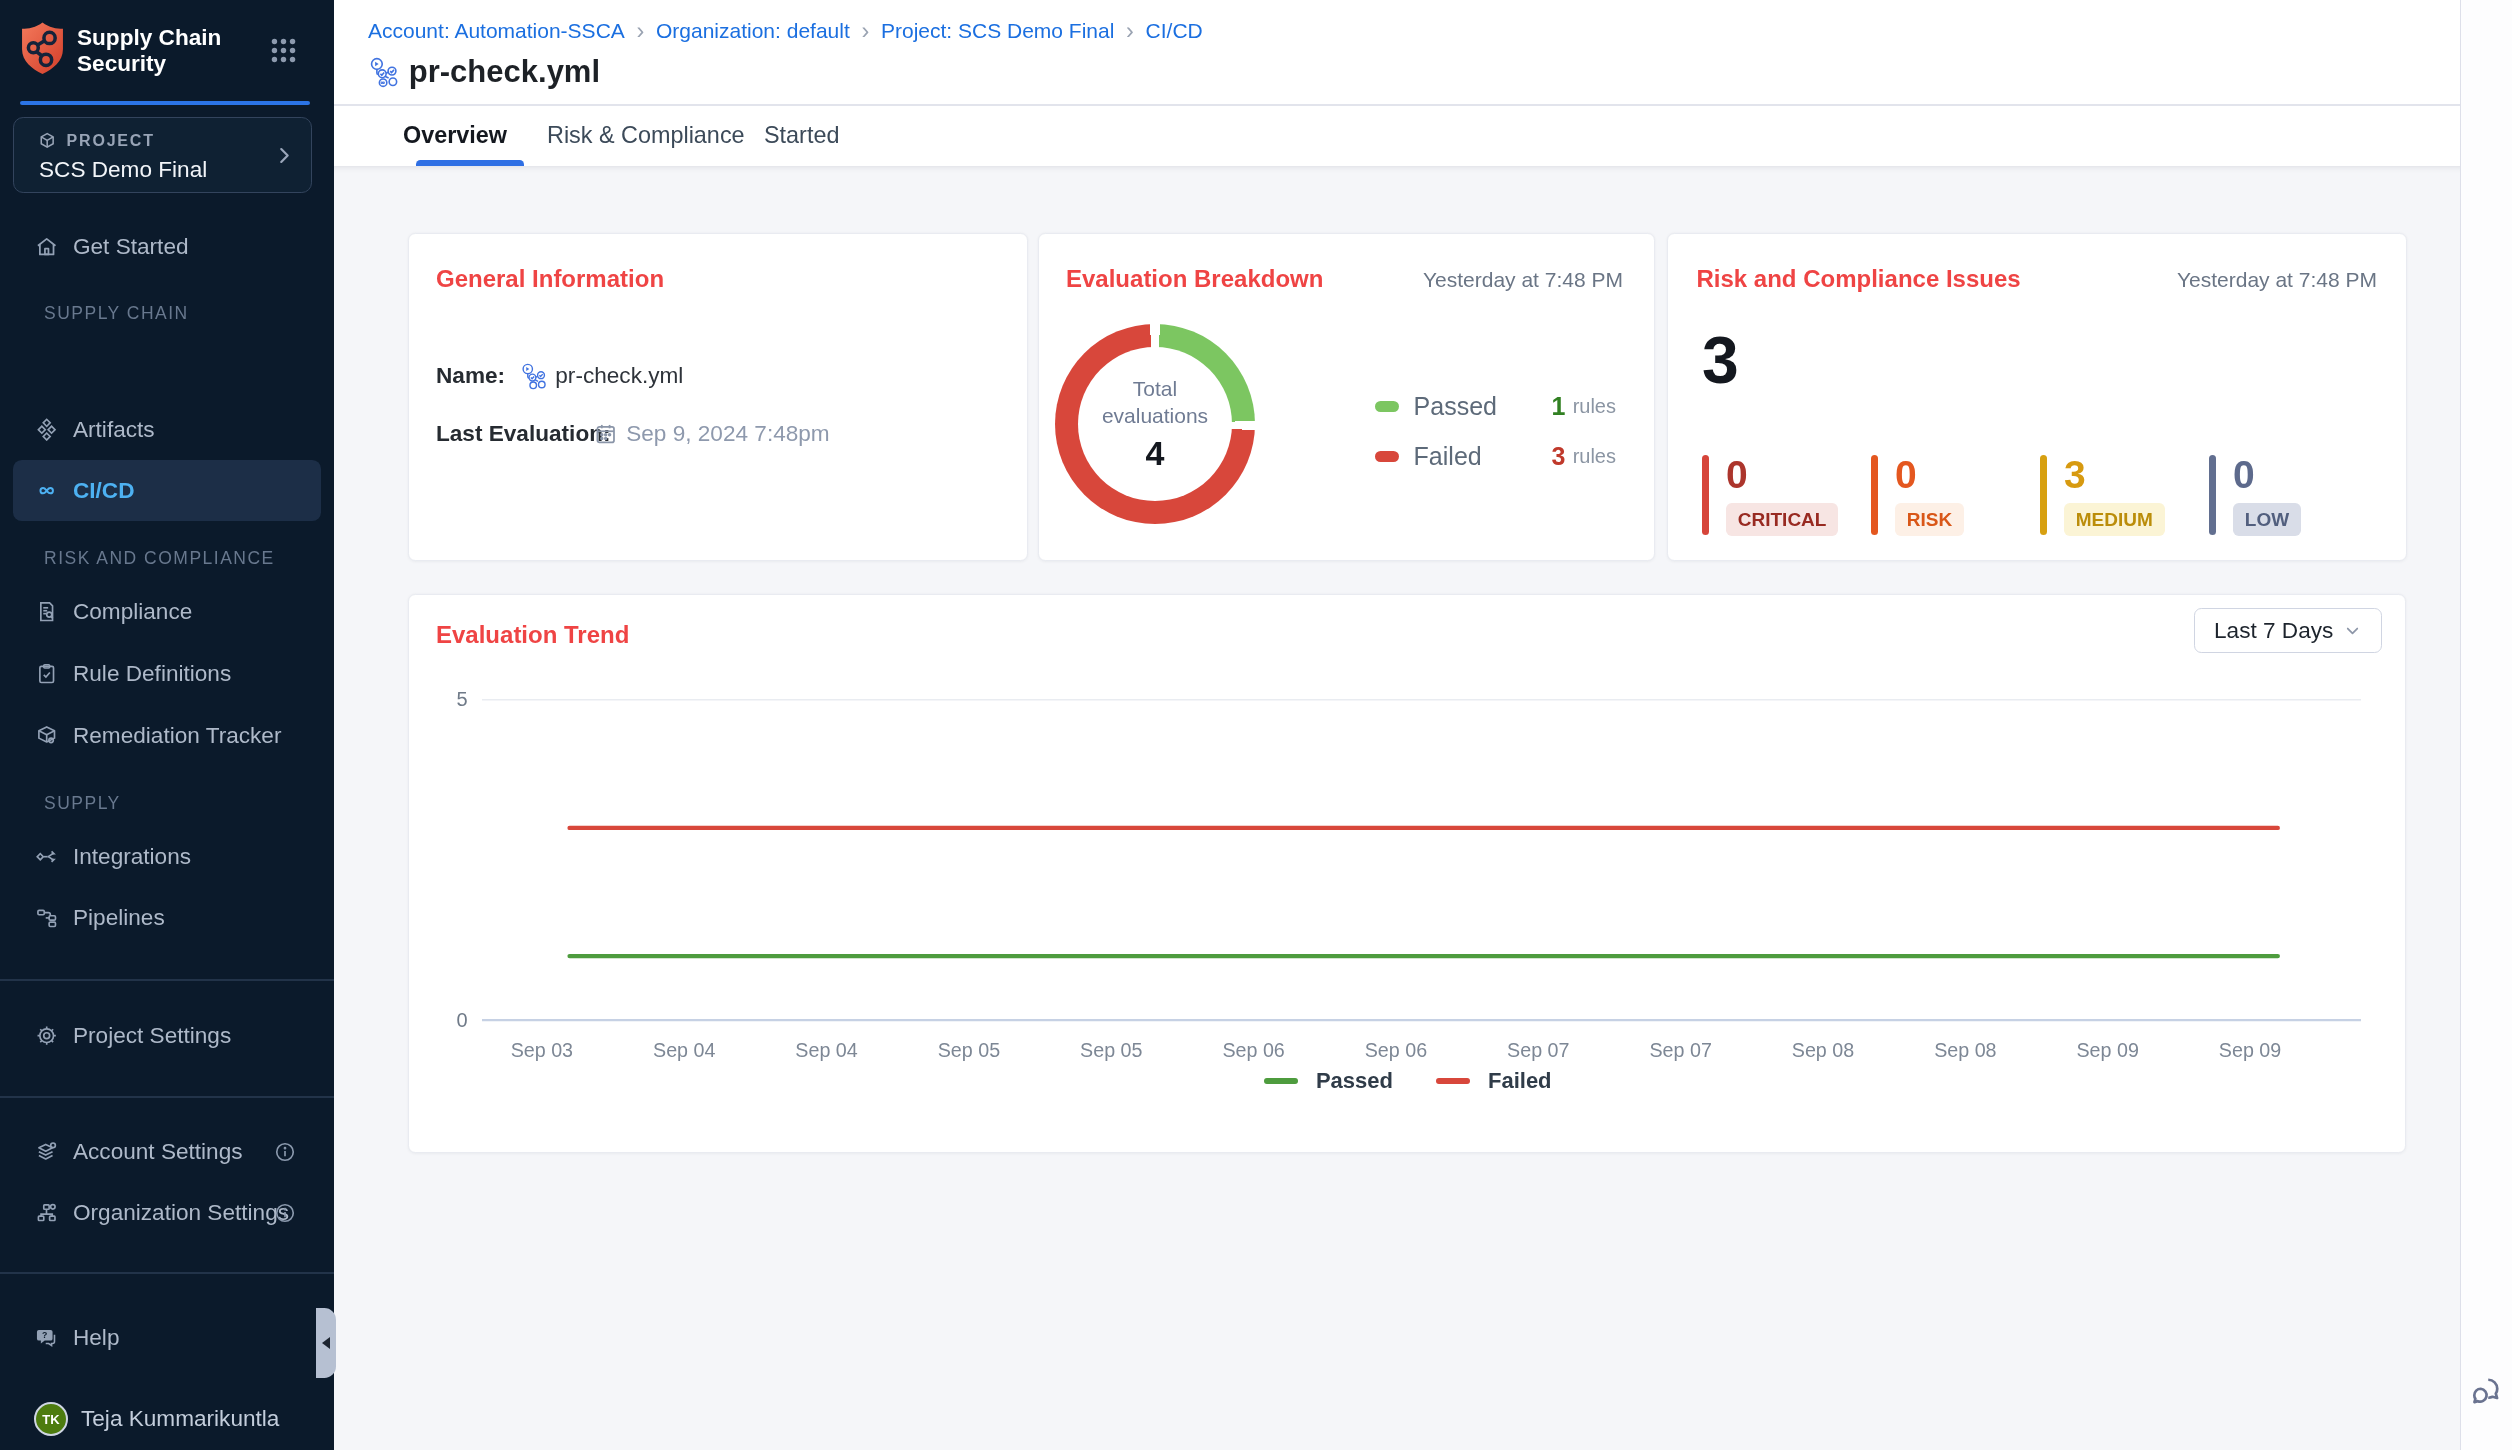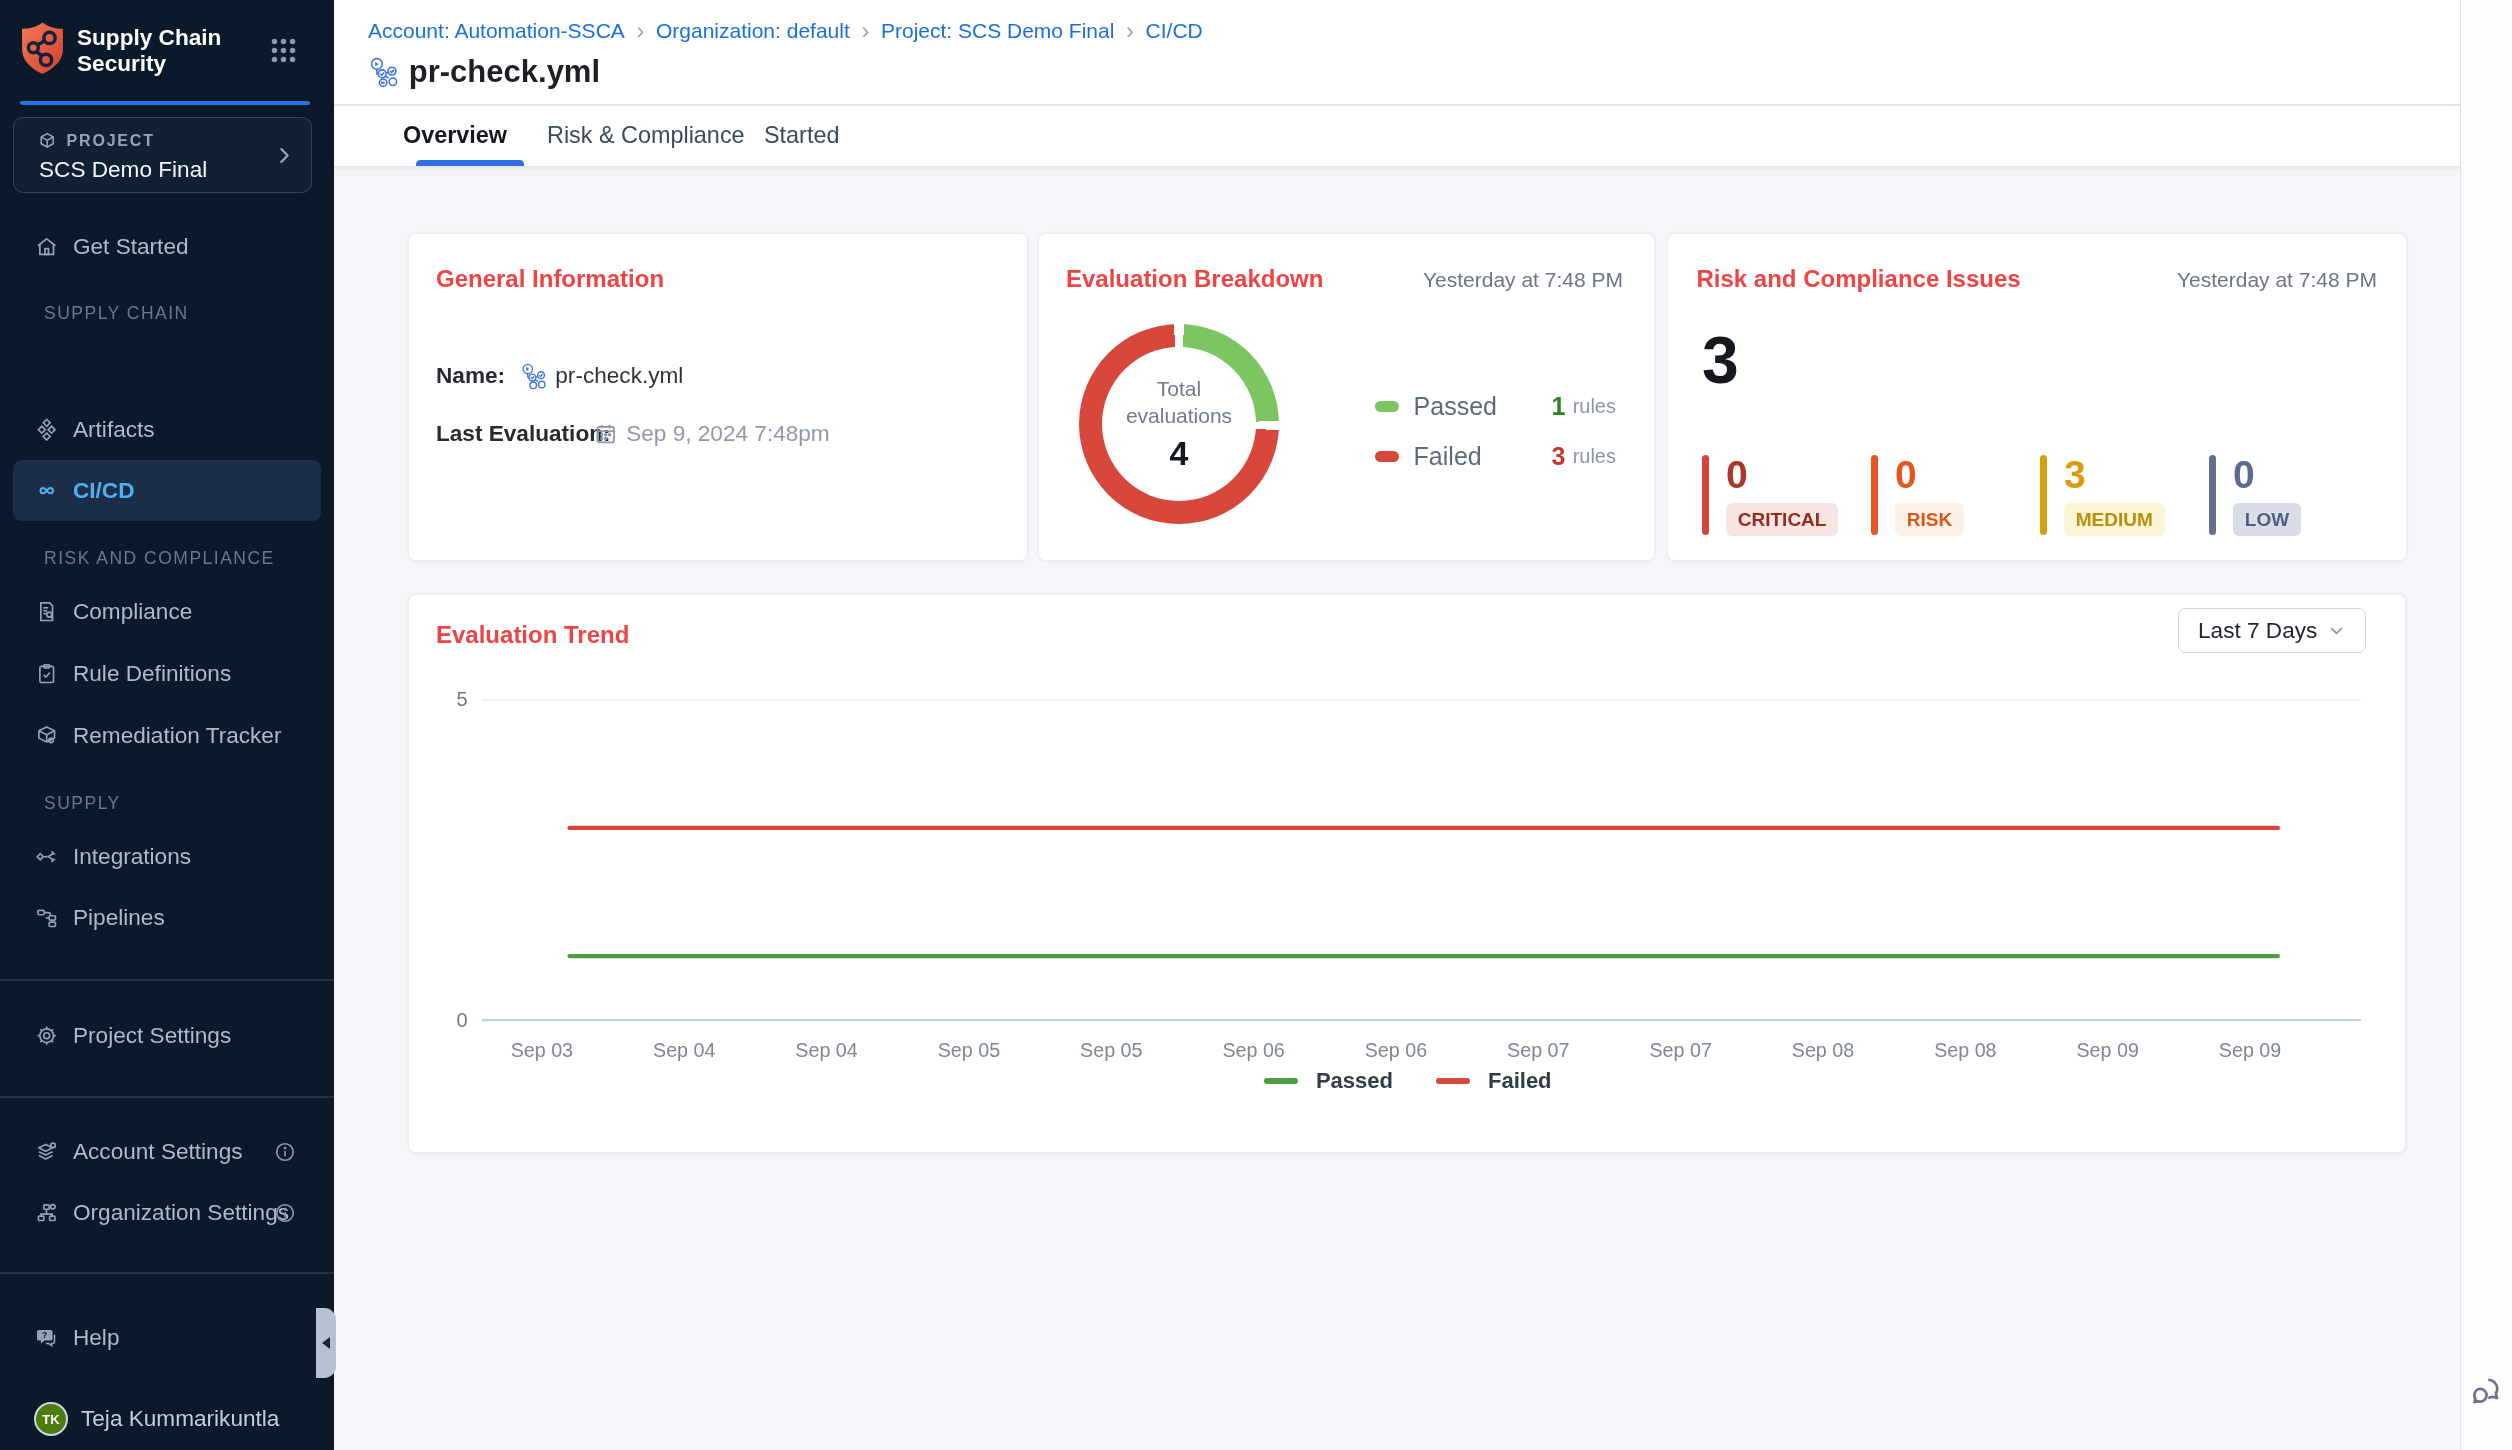--- a/index.html
+++ b/index.html
@@ -105,21 +105,21 @@
 
   
   #card-general { left: 74px; top: 67px; width: 620px; height: 328px; }
   .gi-row { position: absolute; display: flex; align-items: center; }
   .gi-label { font-size: 22.6px; font-weight: 700; color: #262b31; }
   .gi-value { font-size: 22.6px; color: #2e333a; }
   .gi-muted { color: #8e99ad; }
 
   
   #card-breakdown { left: 704px; top: 67px; width: 617px; height: 328px; }
-  .donut { position: absolute; left: 40px; top: 90px; width: 200px; height: 200px; border-radius: 50%; }
+  .donut { position: absolute; left: 16px; top: 90px; width: 200px; height: 200px; border-radius: 50%; }
   .donut-hole {
     position: absolute; inset: 22.6px; background: #ffffff; border-radius: 50%;
     display: flex; flex-direction: column; align-items: center; justify-content: center;
   }
   .donut-label { font-size: 21px; line-height: 27px; color: #6f7b93; text-align: center; }
   .donut-total { margin-top: 5.8px; font-size: 34px; font-weight: 700; color: #14181f; }
   .bk-legend-row { position: absolute; left: 336px; width: 241px; height: 31px; display: flex; align-items: center; }
   .bk-pill { width: 24px; height: 11.7px; border-radius: 5.8px; flex: 0 0 24px; }
   .bk-name { margin-left: 14.6px; font-size: 25px; color: #5d6a79; width: 109px; }
   .bk-count { margin-left: 34px; font-size: 25px; font-weight: 700; }
@@ -145,21 +145,21 @@
   .sev-medium .sev-bar { background: #d7a011; }
   .sev-medium .sev-num { color: #d79a10; }
   .sev-medium .sev-badge { background: #fbf4d5; color: #bb8d0a; }
   .sev-low .sev-bar { background: #626f90; }
   .sev-low .sev-num { color: #5d6a8c; }
   .sev-low .sev-badge { background: #d9dde8; color: #525f7e; }
 
   
   #card-trend { left: 74px; top: 428px; width: 1998px; height: 559px; }
   .trend-select {
-    position: absolute; right: 39px; top: 13px; width: 188px; height: 45px;
+    position: absolute; right: 23px; top: 13px; width: 188px; height: 45px;
     border: 1.5px solid #d0d5e2; border-radius: 7.3px; background: #ffffff; cursor: pointer;
     display: flex; align-items: center; justify-content: space-between; padding: 16px 19px;
     font-size: 22.6px; color: #1d242d; margin-left: 43px;
   }
   .y-label { position: absolute; left: 14.6px; width: 44px; text-align: right; font-size: 20px; color: #6f7a88; }
   #trendSvg { position: absolute; left: 73px; top: 95px; }
   #trendSvg .tick { font-size: 27px; fill: #7d8795; font-family: "Liberation Sans", sans-serif; }
   .trend-legend { position: absolute; left: 0; top: 473px; width: 1998px; display: flex; justify-content: center; align-items: center; gap: 17.5px; }
   .legend-dash { width: 34px; height: 5.1px; border-radius: 2.9px; }
   .legend-text { font-size: 22px; font-weight: 700; color: #303c49; margin-right: 26px; }

